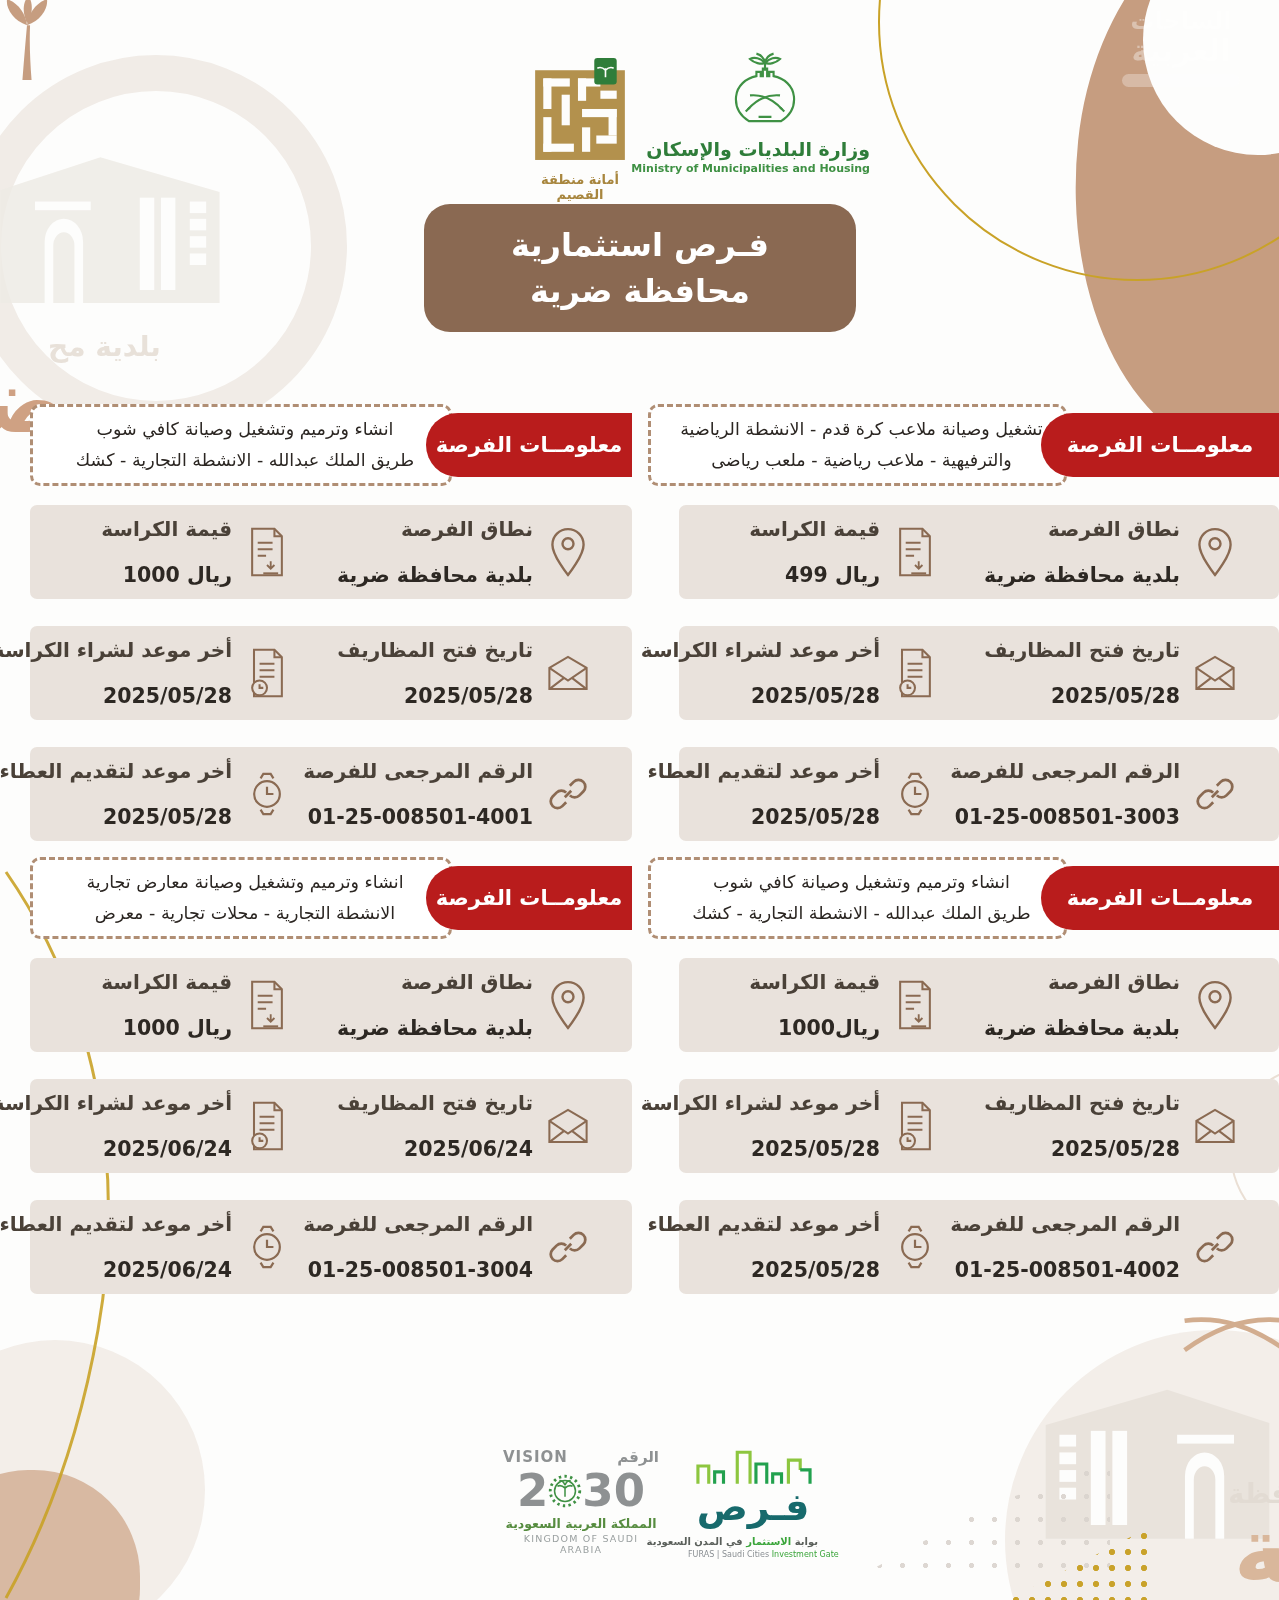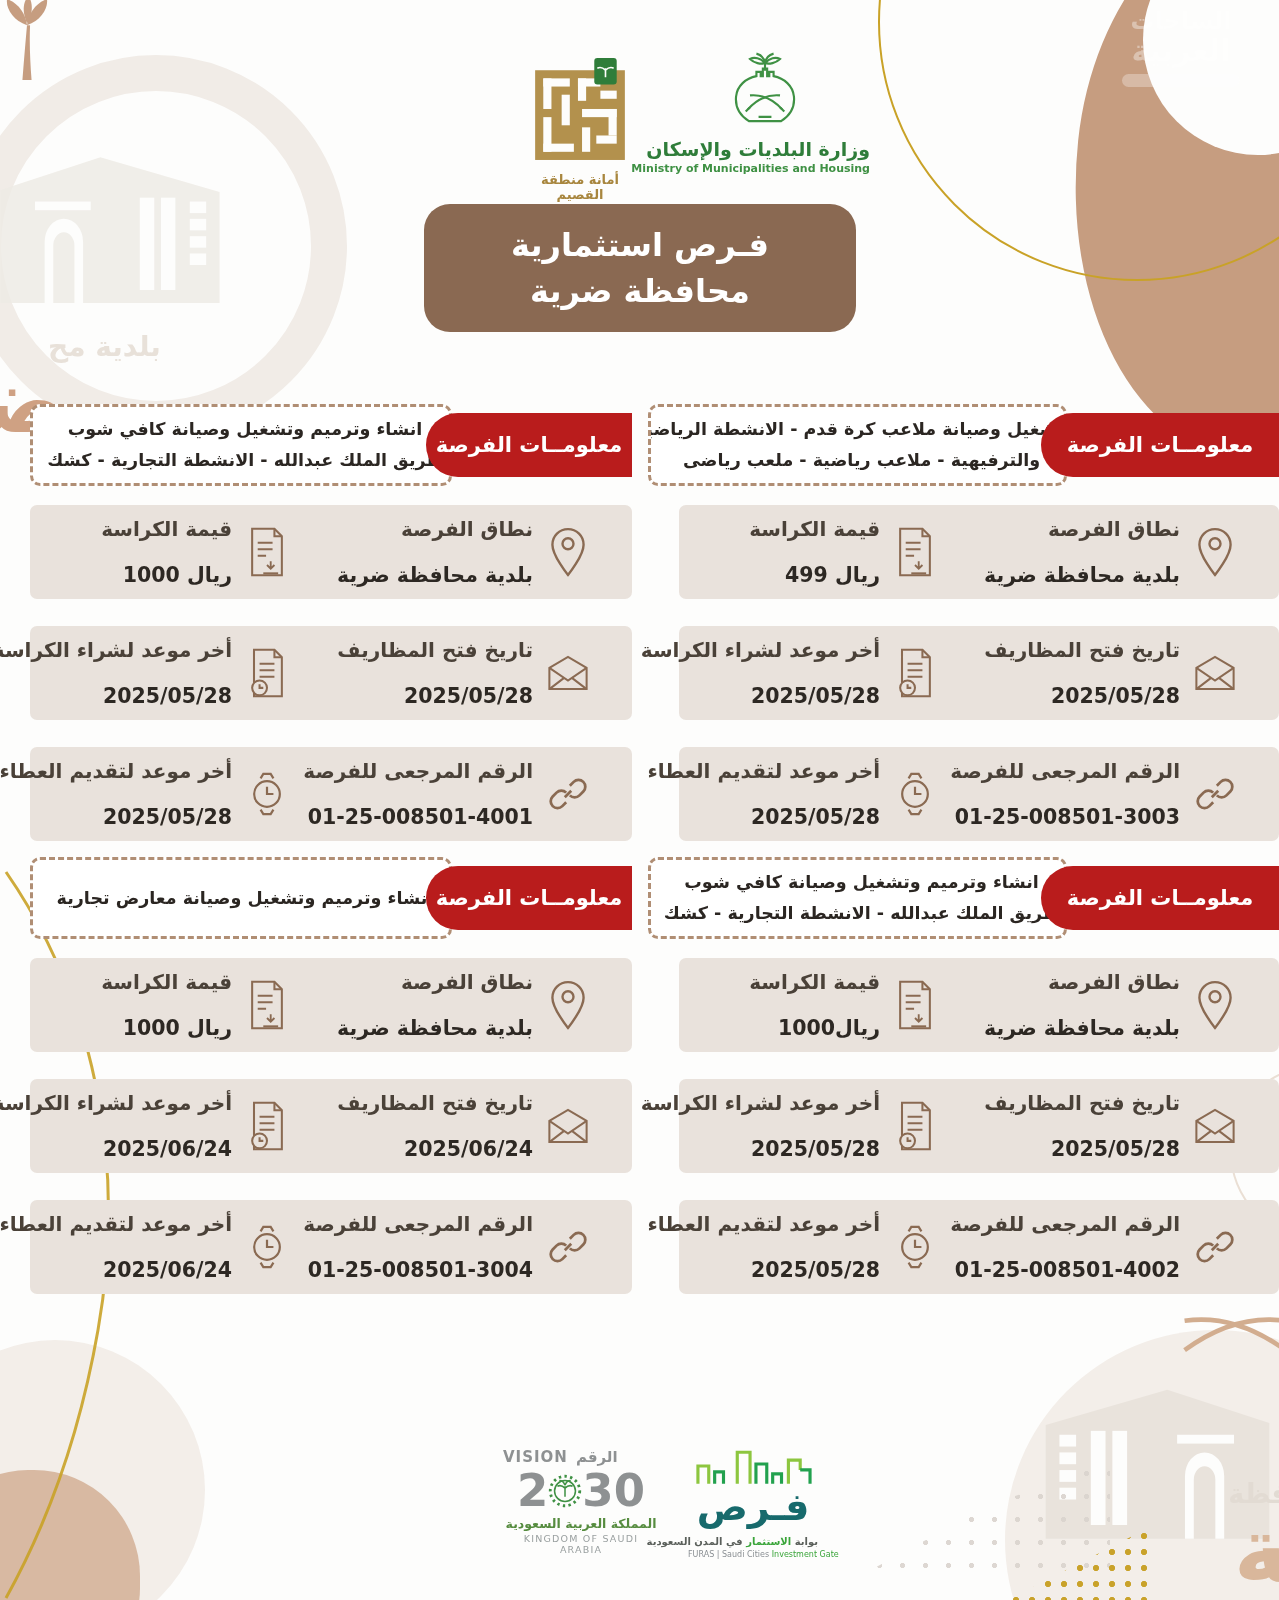--- a/index.html
+++ b/index.html
@@ -54,34 +54,34 @@
   .pos-tl{left:30px;top:405px;width:602px;}
   .pos-br{left:648px;top:858px;width:631px;}
   .pos-bl{left:30px;top:858px;width:602px;}
   .sec-head{display:flex;align-items:center;height:80px;position:relative;}
   .pill{flex:none;width:206px;height:64px;background:#b91c1c;border-radius:34px 0 0 34px;color:#fff;
         display:flex;align-items:center;justify-content:center;font-size:21px;font-weight:bold;
         position:relative;z-index:2;}
   .pos-tr .pill,.pos-br .pill{width:238px;}
   .desc{flex:1;margin-right:-26px;position:relative;z-index:1;background:#fff;border:3.5px dashed #b08e74;
         border-radius:10px;height:76px;display:flex;flex-direction:column;justify-content:center;
-        text-align:center;font-size:17.5px;font-weight:bold;color:#2b2622;line-height:1.75;
+        text-align:center;font-size:17.5px;font-weight:normal;color:#2b2622;line-height:1.75;
         padding-left:8px;white-space:nowrap;overflow:hidden;}
   .row{width:100%;height:94px;background:#e9e2dc;border-radius:7px;display:flex;margin-top:27px;}
   .pos-tr .row,.pos-br .row{width:600px;}
   .sec-head + .row{margin-top:20px;}
   .cell{width:50%;display:flex;align-items:center;padding-right:42px;gap:13px;box-sizing:border-box;}
   .cell .icon{flex:none;width:44px;height:52px;display:flex;align-items:center;justify-content:center;}
   .cell .icon svg{width:100%;height:100%;}
   .txt{display:flex;flex-direction:column;align-items:flex-start;gap:22px;}
   .label{font-size:20px;font-weight:bold;color:#4a4138;white-space:nowrap;}
   .value{font-size:20.5px;font-weight:bold;color:#2d2823;direction:ltr;white-space:nowrap;}
   
   .vision{left:503px;top:1448px;width:156px;text-align:center;direction:ltr;z-index:2;}
-  .v1{color:#8e9192;font-size:15px;font-weight:bold;letter-spacing:1px;display:flex;justify-content:flex-start;gap:8px;}
+  .v1{color:#8e9192;font-size:15px;font-weight:bold;letter-spacing:1px;display:flex;justify-content:space-between;gap:8px;}
   .v2{display:flex;justify-content:center;align-items:center;color:#8e9192;font-size:45px;font-weight:bold;line-height:1;margin-top:2px;}
   .v2 svg{width:38px;height:38px;margin:0 -2px;}
   .v3{color:#568c3f;font-size:12.5px;font-weight:bold;margin-top:3px;}
   .v4{color:#9aa0a0;font-size:9.5px;letter-spacing:1.2px;margin-top:2px;}
   .furas{left:688px;top:1442px;width:130px;text-align:center;z-index:2;}
   .furas-name{font-size:38px;font-weight:bold;color:#176a6c;line-height:1.05;margin-top:-2px;}
   .furas-tag{font-size:10px;font-weight:bold;color:#5a5f5a;margin-top:8px;white-space:nowrap;}
   .furas-tag .hl{color:#3aa53a;}
   .furas-en{font-size:8px;color:#8a8f93;margin-top:3px;white-space:nowrap;direction:ltr;}
   .furas-en .hl{color:#3aa53a;}
@@ -534,20 +534,21 @@
   </div>
         </div>
       </div>
       <div class="section pos-bl">
     <div class="sec-head">
       <div class="pill">
         <span>معلومــات الفرصة</span>
       </div>
       <div class="desc">
         <div>انشاء وترميم وتشغيل وصيانة معارض تجارية</div>
+        <div>الانشطة التجارية - محلات تجارية - معرض</div>
       </div>
     </div>
   <div class="row">
           <div class="cell">
     <span class="icon">
               <svg viewBox="0 0 48 56">
                 <g fill="none" stroke="#8a6a52" stroke-width="2.6">
                   <path d="M24 3C14.6 3 7 10.6 7 20c0 12 17 33 17 33s17-21 17-33C41 10.6 33.4 3 24 3z"></path>
                   <circle cx="24" cy="19" r="6"></circle>
                 </g>

